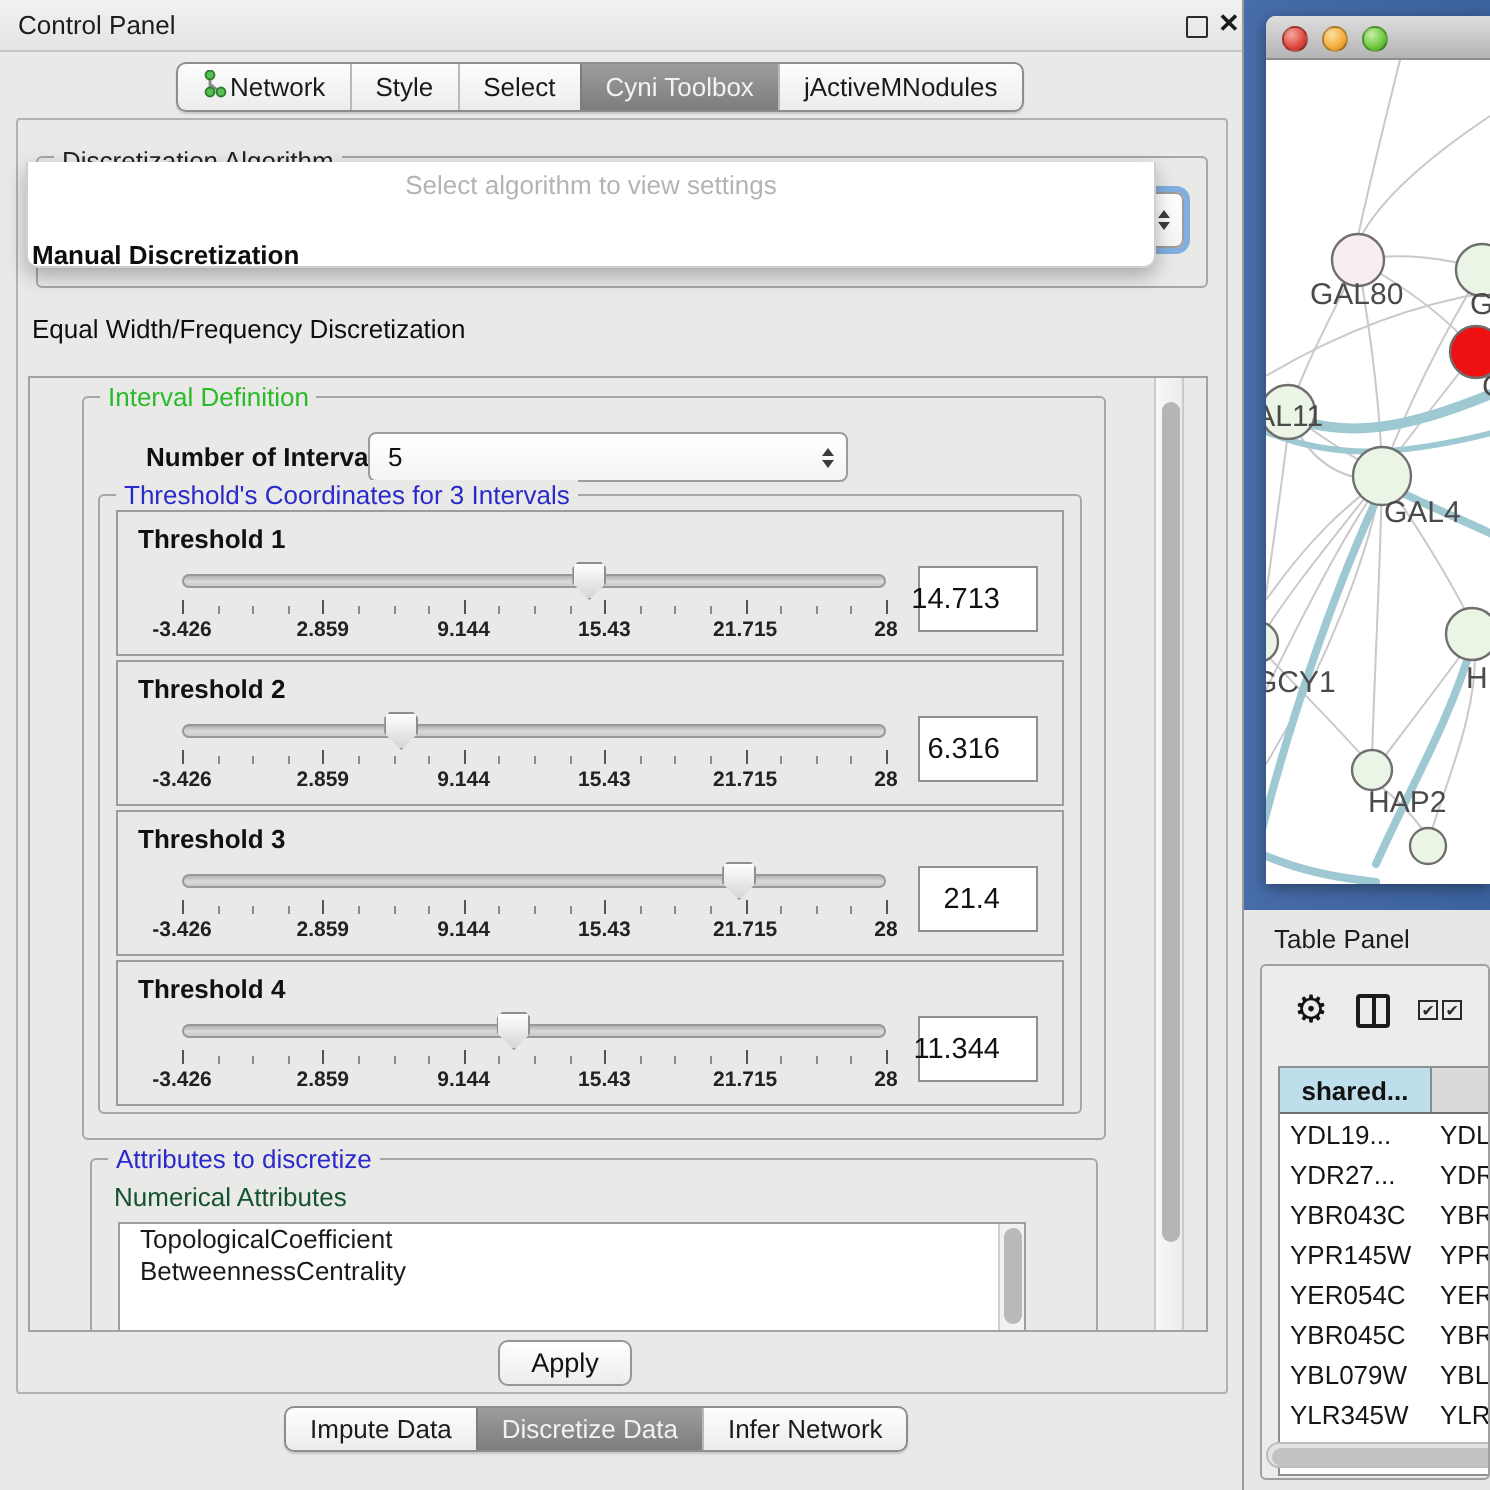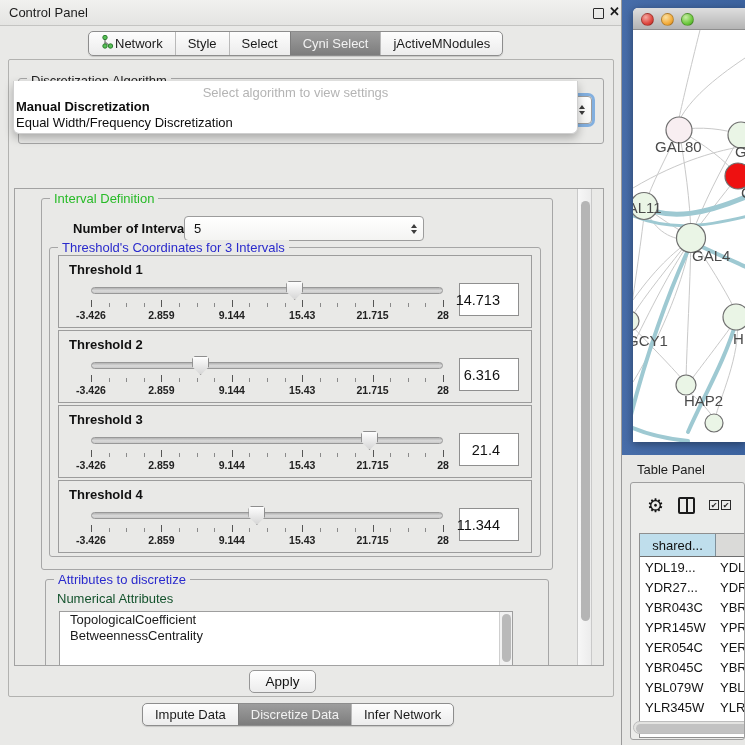--- a/index.html
+++ b/index.html
@@ -33,21 +33,21 @@
   
   .combo { position:absolute; background:linear-gradient(#ffffff,#f4f4f2); border:1px solid #9c9c9c; border-radius:4px; font-size:13px; color:#121212; display:flex; align-items:center; padding-left:9px; }
   .stepper { position:absolute; right:6px; top:50%; transform:translateY(-50%); display:flex; flex-direction:column; gap:2px; }
   .tri-up   { width:0; height:0; border-left:3.5px solid transparent; border-right:3.5px solid transparent; border-bottom:4.5px solid #3c3c3c; }
   .tri-down { width:0; height:0; border-left:3.5px solid transparent; border-right:3.5px solid transparent; border-top:4.5px solid #3c3c3c; }
   #algo-combo { left:30px; top:96px; width:562px; height:28px; box-shadow:0 0 0 3px rgba(95,155,220,.75); }
 
   
   #algo-popup { position:absolute; left:13px; top:81px; width:565px; height:53px; background:#fff; border:1px solid #cfcfcf; border-top:none; border-radius:0 0 6px 6px; box-shadow:0 4px 10px rgba(0,0,0,.28); z-index:30; }
   #popup-placeholder { text-align:center; font-size:13px; color:#b4b4b4; padding-top:4px; height:17px; }
-  .popup-option { font-size:13px; color:#0d0d0d; padding:1px 2px 0 2px; height:16px; line-height:15px; }
+  .popup-option { font-size:13px; color:#0d0d0d; padding:1px 2px 0 2px; height:16px; line-height:15px;margin-top:21px; }
   .popup-option.first { font-weight:bold; }
 
   
   #scroll-region { position:absolute; left:14px; top:188px; width:590px; height:478px; border:1px solid #a2a2a2; background:#e9e9e7; overflow:hidden; }
   #v-scrollbar { position:absolute; left:562px; top:0; width:15px; height:478px; background:linear-gradient(90deg,#f7f7f7,#ececec); border-left:1px solid #c9c9c9; border-right:1px solid #c9c9c9; }
   #v-thumb { position:absolute; left:2.5px; top:12px; width:9px; height:420px; background:#b5b5b5; border-radius:5px; }
 
   #interval-group { left:26px; top:9px; width:512px; height:372px; }
   #num-int-label { position:absolute; left:58px; top:32px; font-size:13px; font-weight:bold; color:#111; }
   #num-int-combo { left:169px; top:27px; width:240px; height:25px; }
@@ -91,21 +91,21 @@
   #tp-box { position:absolute; left:8px; top:27px; width:115px; height:258px; border:1px solid #9f9f9f; border-radius:3px; background:#ececea; overflow:hidden; }
   #tp-toolbar { position:absolute; left:0; top:0; width:100%; height:44px; display:flex; align-items:center; gap:14px; padding-left:16px; }
   #gear-icon { font-size:19px; color:#141414; line-height:1; }
   #columns-icon { width:17px; height:17px; border:2px solid #1b1b1b; border-radius:2px; position:relative; }
   #columns-icon:before { content:""; position:absolute; left:50%; top:0; bottom:0; width:2px; background:#1b1b1b; transform:translateX(-50%); }
   .checkbox-icon { width:10px; height:10px; border:1.4px solid #2a2a2a; font-size:8px; line-height:9px; text-align:center; color:#2a2a2a; }
   #tp-checks { display:flex; gap:2px; }
   #tp-table { position:absolute; left:8px; top:50px; width:130px; background:#fff; border:1px solid #8f8f8f; }
   .tp-header { display:flex; height:23px; border-bottom:1px solid #6f6f6f; font-size:13px; color:#111; }
   .tp-th { display:flex; align-items:center; justify-content:center; }
-  .tp-th.c1 { width:76px; background:#bfdeec; border-right:1px solid #7e8f99; }
+  .tp-th.c1 { width:76px; background:#bfdeec; border-right:1px solid #7e8f99;font-weight:bold; }
   .tp-th.c2 { flex:1; background:#dadad8; justify-content:flex-end; padding-right:2px; }
   .tp-row { display:flex; height:20px; font-size:13px; color:#151515; align-items:center; }
   .tp-td.c1 { width:76px; padding-left:5px; white-space:nowrap; overflow:hidden; }
   .tp-td.c2 { flex:1; padding-left:4px; white-space:nowrap; overflow:hidden; }
   #h-scrollbar { position:absolute; left:2px; top:238px; width:130px; height:13px; background:#e3e3e1; border:1px solid #bdbdbd; border-radius:7px; }
   #h-thumb { position:absolute; left:2px; top:1.5px; width:118px; height:9px; background:#c2c2c2; border-radius:5px; }
 
   svg text { font-family:"Liberation Sans",sans-serif; }
 </style>
 </head>
@@ -129,21 +129,21 @@
           </svg></span>
         <span>Network</span>
       </div>
       <div class="seg">
         <span>Style</span>
       </div>
       <div class="seg">
         <span>Select</span>
       </div>
       <div class="seg active">
-        <span>Cyni Select</span>
+        <span>Cyni Toolbox</span>
       </div>
       <div class="seg">
         <span>jActiveMNodules</span>
       </div>
     </div>
 
   <div id="outer-frame"></div>
 
   <div class="group" style="left:18px; top:78px; width:586px; height:66px;">
     <span class="legend dark" style="top:-6px;">Discretization Algorithm</span>

